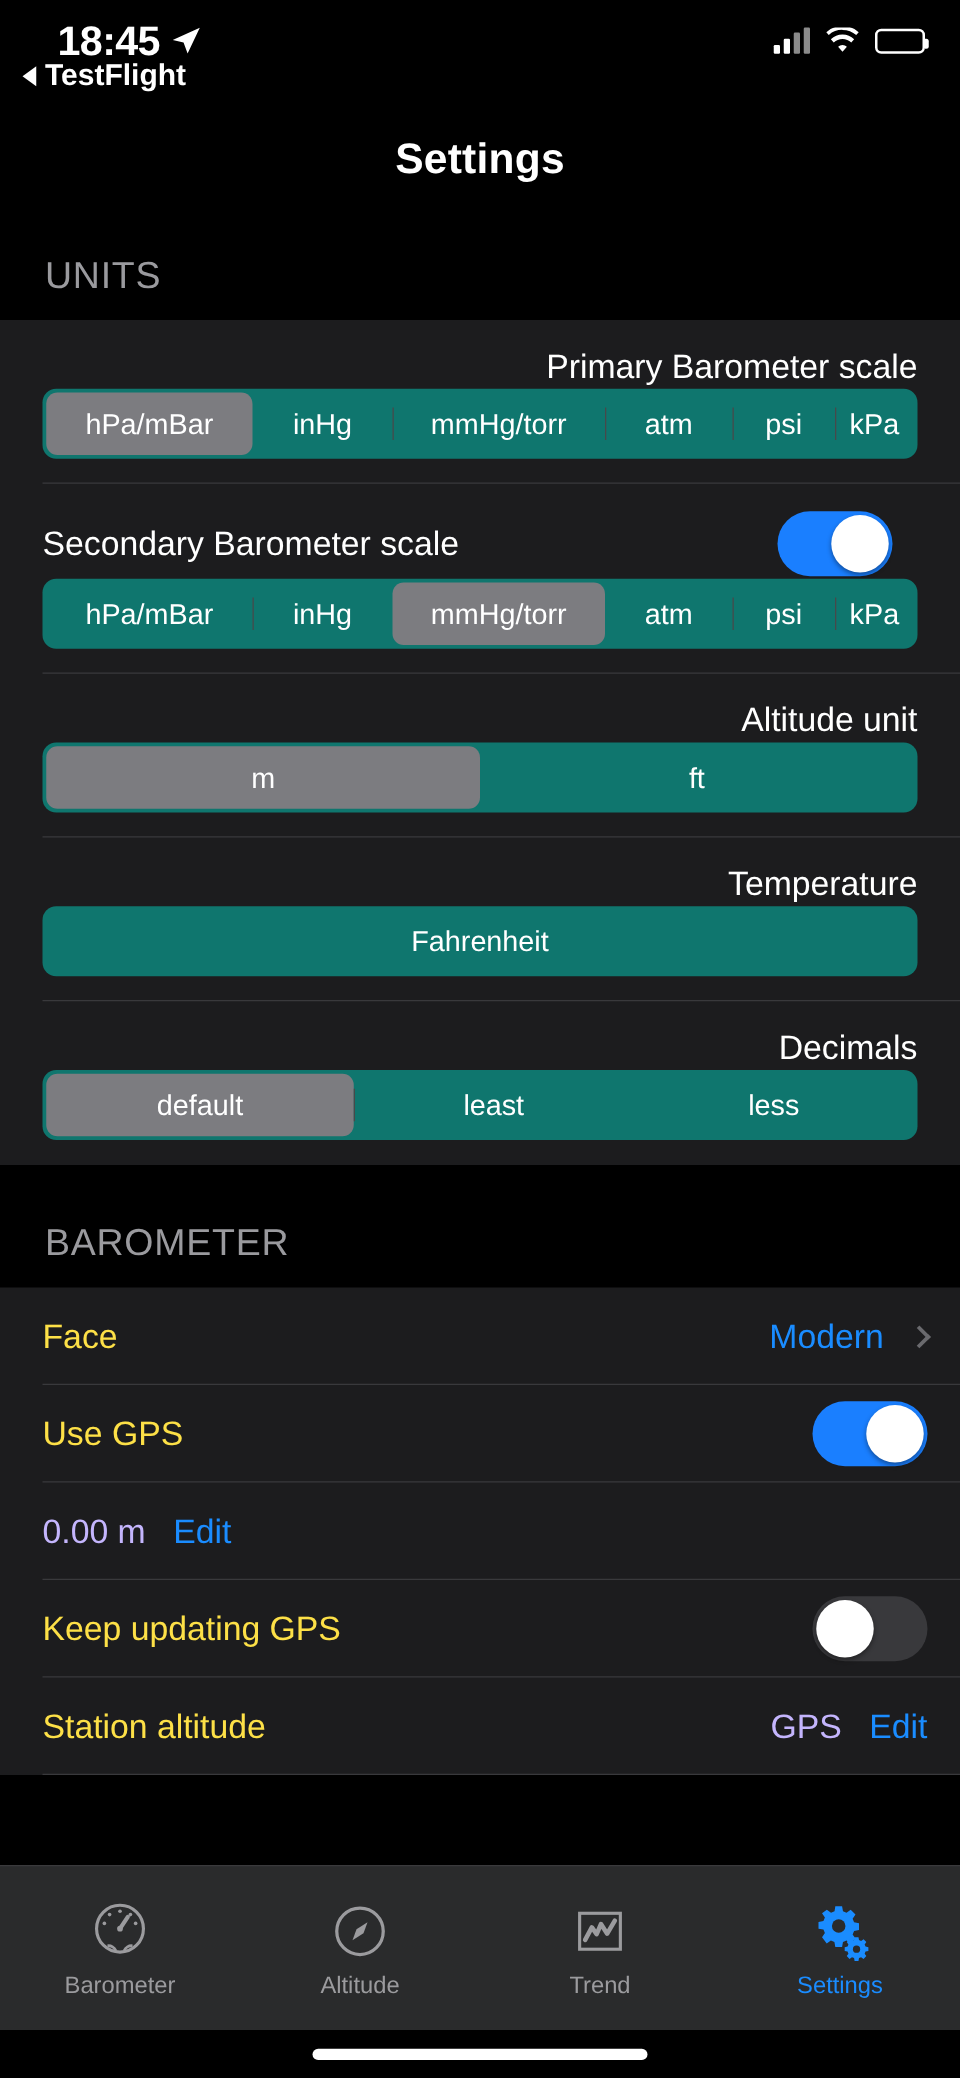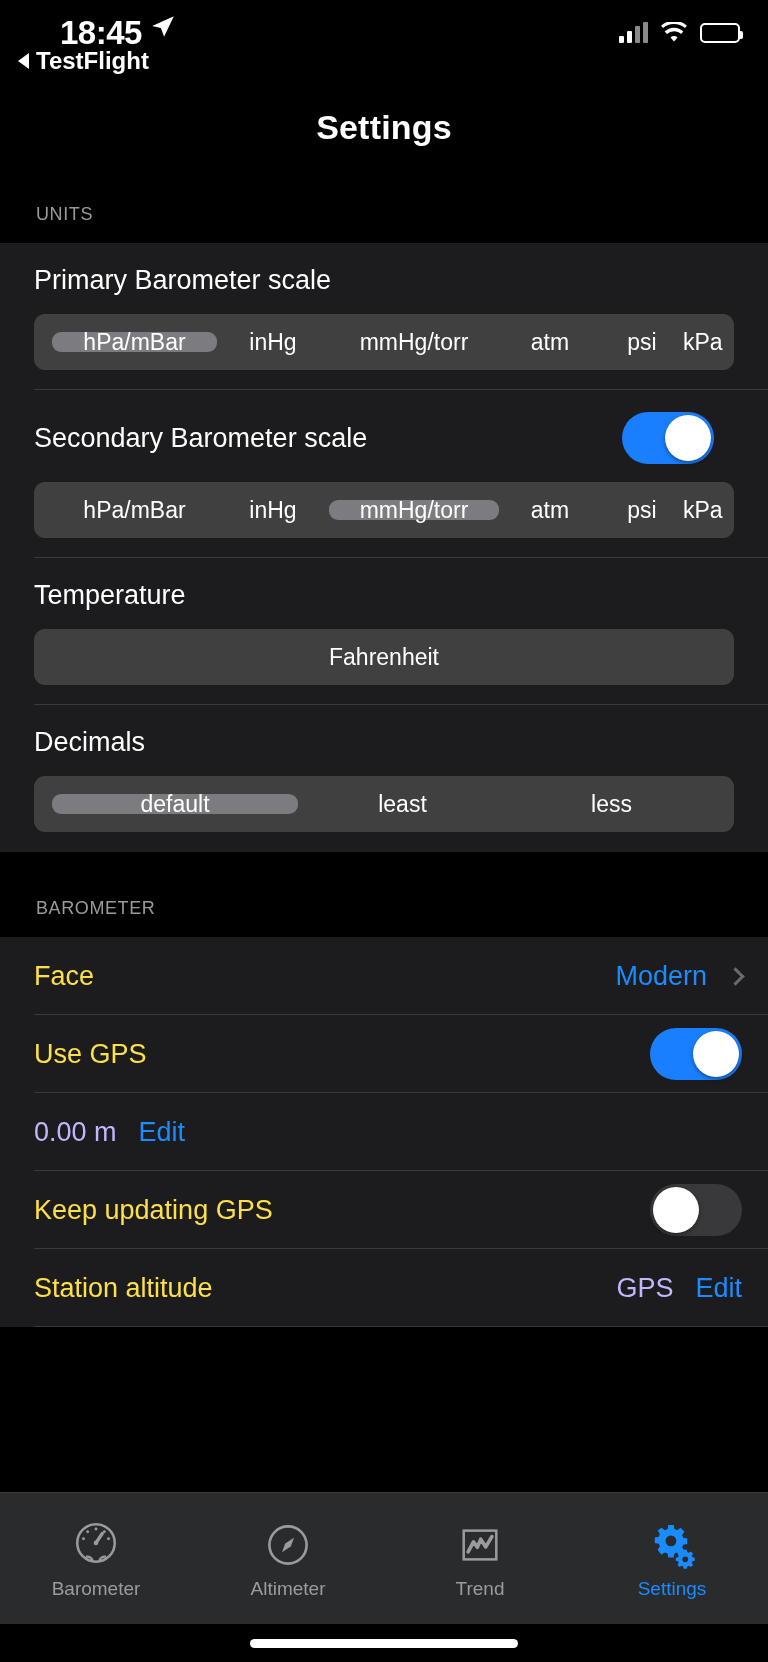--- a/index.html
+++ b/index.html
@@ -17,23 +17,23 @@
   }
 
   
   .statusbar {
     height: 96px;
     position: relative;
     flex: 0 0 auto;
     color: #fff;
   }
   .sb-time {
-    position: absolute; left: 60px; top: 14px;
+    position: absolute; left: 46px; top: 14px;
     font-size: 33px; font-weight: 700; letter-spacing: -0.5px;
-    display: flex; gap: 8px;
+    display: flex; align-items: center; gap: 8px;
   }
   .loc-arrow { display: block; }
   .sb-back {
     position: absolute; left: 18px; top: 47px;
     font-size: 24px; font-weight: 700;
     display: flex; align-items: center; gap: 7px;
   }
   .sb-back .tri {
     width: 0; height: 0;
     border-top: 8px solid transparent;
@@ -68,51 +68,51 @@
     color: #fff;
   }
   .nav-title { font-size: 34px; font-weight: 700; letter-spacing: 0.2px; }
 
   
   .content { flex: 1 1 auto; overflow: hidden; background: #000; }
 
   .section-header {
     background: #000;
     color: #9a9a9e;
-    font-size: 18px;
+    font-size: 30px;
     letter-spacing: 0.6px;
     padding: 46px 0 18px 36px;
   }
   .group { background: #1c1c1e; }
 
   .row {
     position: relative;
     padding: 0 34px;
     color: #fff;
   }
   .sep {
     position: absolute; left: 34px; right: 0; bottom: 0;
     height: 1px; background: #39393c;
   }
 
   .field-row { padding: 22px 34px 20px; }
-  .field-label { font-size: 27px; color: #fff; font-weight: 400; }
+  .field-label { font-size: 27px; color: #fff; font-weight: 400; text-align: right; }
 
   .field-head {
     display: flex; align-items: center; justify-content: space-between;
     padding-right: 20px;
   }
 
   
   .seg {
-    margin-top: 18px;
+    margin-top: 2px;
     display: flex;
-    background: #404040;
+    background: #0f766e;
     border-radius: 11px;
-    padding: 18px;
+    padding: 3px;
     height: 56px;
     overflow: hidden;
   }
   .seg-item {
     position: relative;
     display: flex; align-items: center; justify-content: center;
     color: #fff;
     font-size: 23px;
     border-radius: 9px;
     white-space: nowrap;
@@ -279,20 +279,32 @@
             <span>psi</span>
           </div>
           <div class="seg-item" style="flex:1 1 auto">
             <span class="divider"></span>
             <span>kPa</span>
           </div>
         </div>
         <div class="sep"></div>
       </div>
 
+      <div class="row field-row">
+        <div class="field-label">Altitude unit</div>
+        <div class="seg">
+          <div class="seg-item selected" style="flex:1 1 50%">
+            <span>m</span>
+          </div>
+          <div class="seg-item" style="flex:1 1 50%">
+            <span>ft</span>
+          </div>
+        </div>
+        <div class="sep"></div>
+      </div>
 
       <div class="row field-row">
         <div class="field-label">Temperature</div>
         <div class="seg">
           <div class="seg-item" style="flex:1 1 auto">
             <span>Fahrenheit</span>
           </div>
         </div>
         <div class="sep"></div>
       </div>
@@ -381,21 +393,21 @@
       <span class="tab-label">Barometer</span>
     </div>
 
     <div class="tab">
       <span class="tab-icon">
         <svg width="48" height="48" viewBox="0 0 24 24" fill="none" stroke="#9b9b9e" stroke-width="1.3">
           <circle cx="12" cy="12" r="9.3"></circle>
           <path d="M15 8.4 L10.6 11.2 L9 15.6 L13.4 12.8 Z" fill="#9b9b9e" stroke="none"></path>
         </svg>
       </span>
-      <span class="tab-label">Altimeter</span>
+      <span class="tab-label">Altitude</span>
     </div>
 
     <div class="tab">
       <span class="tab-icon">
         <svg width="46" height="46" viewBox="0 0 24 24" fill="none" stroke="#9b9b9e" stroke-width="1.3">
           <rect x="3.5" y="4.5" width="17" height="15"></rect>
           <path d="M5.8 15.6 L8.6 10.4 L10.6 13.2 L12.4 9 L15 13 L18.2 7.6" stroke-width="1.9" stroke-linejoin="round" stroke-linecap="round"></path>
         </svg>
       </span>
       <span class="tab-label">Trend</span>

